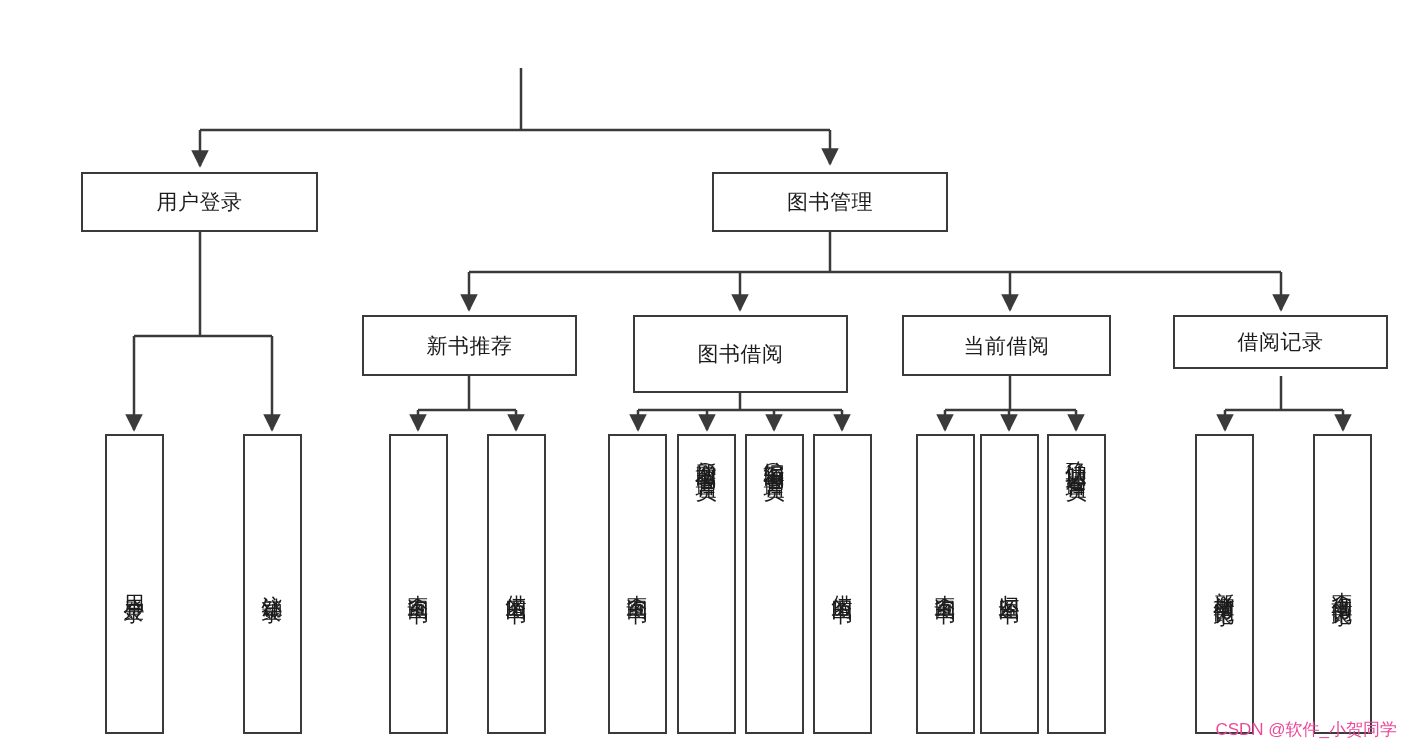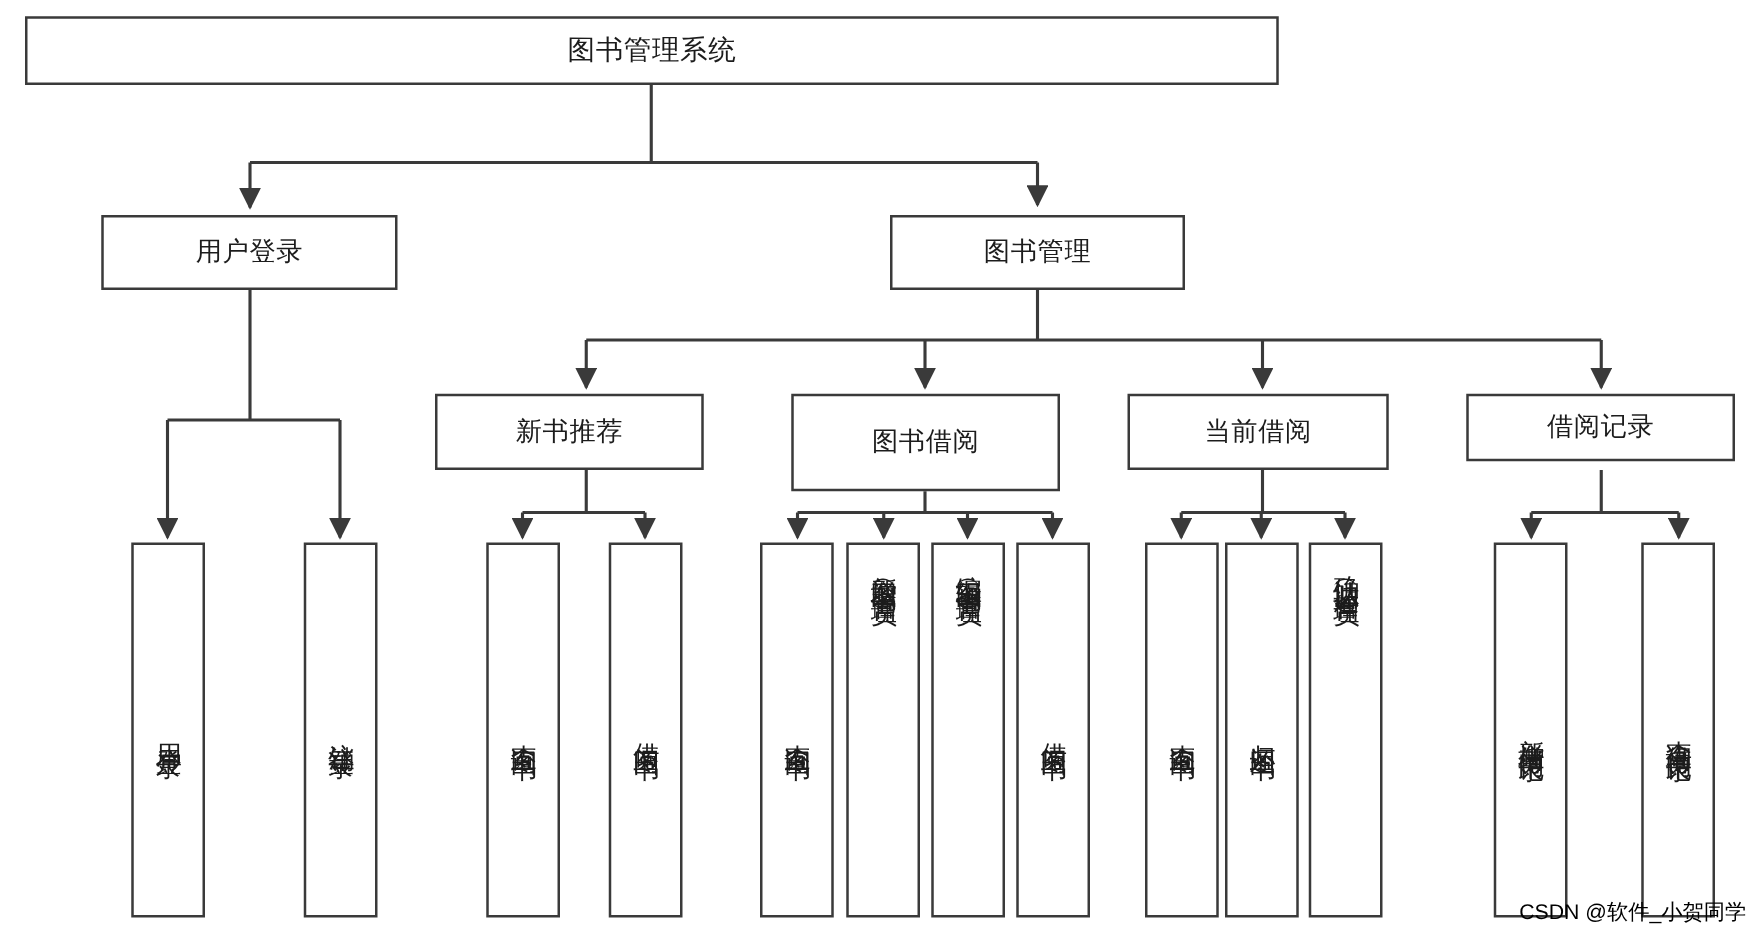--- a/index.html
+++ b/index.html
@@ -63,21 +63,21 @@
     top: 0;
     width: 1405px;
     height: 747px;
     pointer-events: none;
   }
   .watermark {
     position: absolute;
     right: 8px;
     bottom: 6px;
     font-size: 17px;
-    color: #000000;
+    color: #ec4899;
     white-space: nowrap;
     font-family: "Liberation Sans", "DejaVu Sans", sans-serif;
   }
 </style>
 </head>
 <body>
 
 <div id="canvas">
 
   <svg class="links" viewBox="0 0 1405 747" xmlns="http://www.w3.org/2000/svg">
@@ -123,33 +123,30 @@
       <path d="M 1009 410 L 1009 430" marker-end="url(#arrow)"></path>
       <path d="M 1076 410 L 1076 430" marker-end="url(#arrow)"></path>
 
       <path d="M 1281 376 L 1281 410"></path>
       <path d="M 1225 410 L 1343 410"></path>
       <path d="M 1225 410 L 1225 430" marker-end="url(#arrow)"></path>
       <path d="M 1343 410 L 1343 430" marker-end="url(#arrow)"></path>
     </g>
   </svg>
 
-  <div class="node horiz root" style="left:20px; top:13px; width:1003px; height:55px;">
-    <span class="node-label">图书管理系统</span>
-  </div>
 
   <div class="node horiz" style="left:81px; top:172px; width:237px; height:60px;">
     <span class="node-label">用户登录</span>
   </div>
 
   <div class="node horiz" style="left:712px; top:172px; width:236px; height:60px;">
     <span class="node-label">图书管理</span>
   </div>
 
-  <div class="node horiz" style="left:348px; top:315px; width:215px; height:61px;">
+  <div class="node horiz" style="left:362px; top:315px; width:215px; height:61px;">
     <span class="node-label">新书推荐</span>
   </div>
 
   <div class="node horiz" style="left:633px; top:315px; width:215px; height:78px;">
     <span class="node-label">图书借阅</span>
   </div>
 
   <div class="node horiz" style="left:902px; top:315px; width:209px; height:61px;">
     <span class="node-label">当前借阅</span>
   </div>

